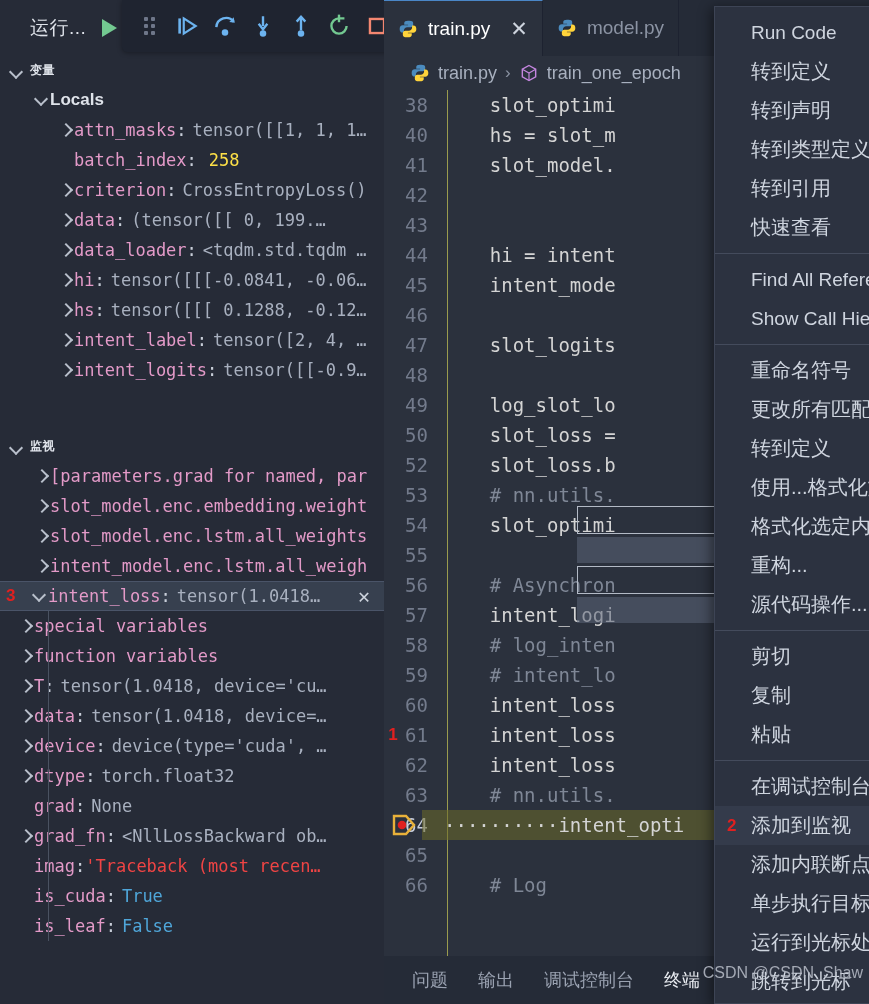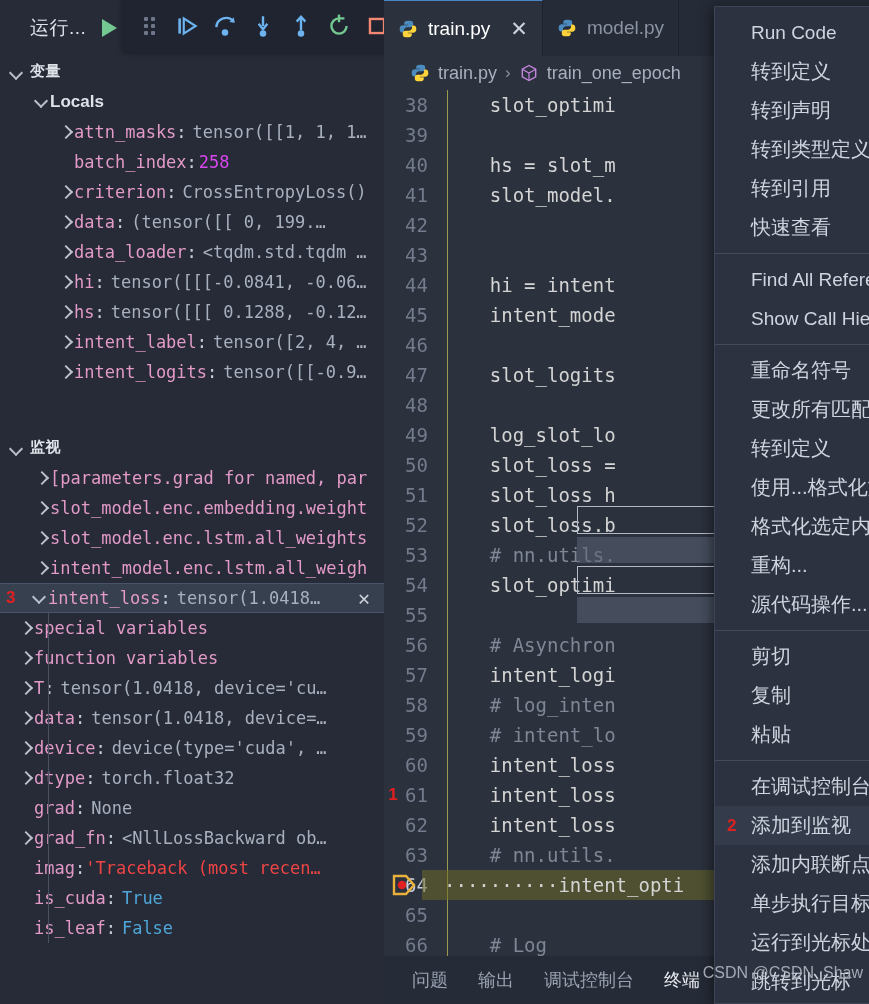--- a/index.html
+++ b/index.html
@@ -52,21 +52,21 @@
     width: 38px; height: 38px;
     display: flex; align-items: center; justify-content: center;
   }
   .grip { display: grid; grid-template-columns: repeat(2, 4px); gap: 3px; }
   .grip i { width: 4px; height: 4px; background: #6e7689; border-radius: 1px; display: block; }
 
   
   .sec-head {
     display: flex; align-items: center; gap: 6px;
     padding: 6px 0 6px 8px;
-    font-size: 15px; font-weight: bold; color: #dfe3ea;
+    font-size: 12px; font-weight: bold; color: #dfe3ea;
     letter-spacing: .5px;
   }
   .chev {
     display: inline-block; width: 16px; height: 16px;
     position: relative; flex: none;
   }
   .chev::before {
     content: ""; position: absolute; left: 3px; top: 4px;
     width: 8px; height: 8px;
     border-right: 2px solid #b9c0cc; border-bottom: 2px solid #b9c0cc;
@@ -89,21 +89,21 @@
     content: ""; position: absolute; left: 3px; top: 3px;
     width: 8px; height: 8px;
     border-right: 2px solid #b9c0cc; border-top: 2px solid #b9c0cc;
     transform: rotate(45deg);
   }
   .arrow.down::before { transform: rotate(135deg); top: 2px; left: 2px; }
   .arrow.none::before { display: none; }
   .vname { color: #e39ac8; }
   .vsep  { color: #c9cfda; }
   .vval  { color: #a8b0bf; margin-left: 6px; }
-  .vnum  { color: #d946ef; margin-left: 2px; }
+  .vnum  { color: #fde047; margin-left: 12px; }
   .vbool { color: #4fa6d9; margin-left: 6px; }
   .vstr  { color: #ef4444; margin-left: 0; }
   .vplain{ color: #e39ac8; }
 
   .row.selected {
     background: #37404f;
     border-top: 1px solid #4a5468;
     border-bottom: 1px solid #4a5468;
   }
   .annot {
@@ -517,24 +517,20 @@
     </div>
 
     <div class="code-area">
       <div class="vline"></div>
       <div id="code-lines">
           <div class="code-line">
             <span class="lnum">38</span>
             <span class="ctext " style="position:relative;">    slot_optimi</span>
           </div>
           <div class="code-line">
-            <span class="lnum">39</span>
-            <span class="ctext " style="position:relative;"></span>
-          </div>
-          <div class="code-line">
             <span class="lnum">40</span>
             <span class="ctext " style="position:relative;">    hs = slot_m</span>
           </div>
           <div class="code-line">
             <span class="lnum">41</span>
             <span class="ctext " style="position:relative;">    slot_model.</span>
           </div>
           <div class="code-line">
             <span class="lnum">42</span>
             <span class="ctext " style="position:relative;"></span>
@@ -563,24 +559,20 @@
             <span class="lnum">48</span>
             <span class="ctext " style="position:relative;"></span>
           </div>
           <div class="code-line">
             <span class="lnum">49</span>
             <span class="ctext " style="position:relative;">    log_slot_lo</span>
           </div>
           <div class="code-line">
             <span class="lnum">50</span>
             <span class="ctext " style="position:relative;">    slot_loss =</span>
-          </div>
-          <div class="code-line">
-            <span class="lnum">51</span>
-            <span class="ctext " style="position:relative;">    slot_loss_h</span>
           </div>
           <div class="code-line">
             <span class="lnum">52</span>
             <span class="ctext " style="position:relative;">    slot_loss.b</span>
           </div>
           <div class="code-line">
             <span class="lnum">53</span>
             <span class="ctext c-com" style="position:relative;">    # nn.utils.</span>
           </div>
           <div class="code-line">

